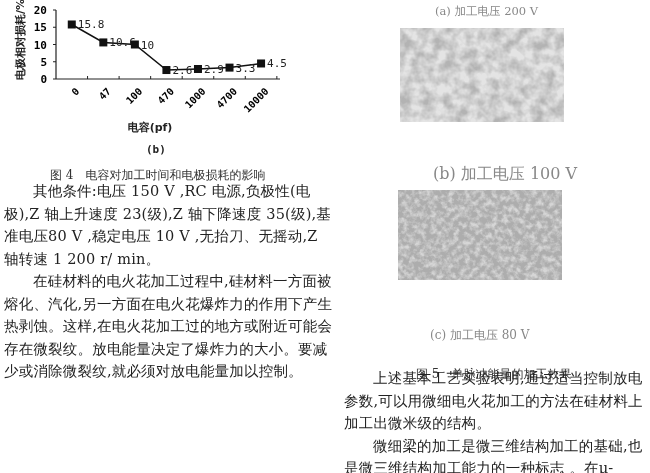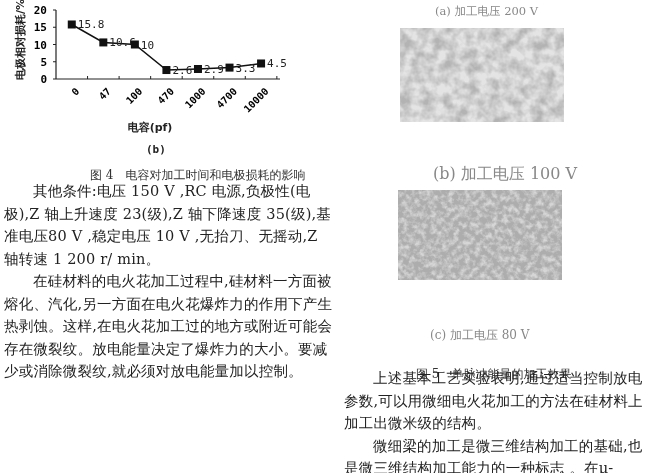--- a/index.html
+++ b/index.html
@@ -1,21 +1,21 @@
 <!DOCTYPE html>
 <html><head>
 <meta charset="utf-8">
 <style>
   html,body{margin:0;padding:0;background:#fff;}
   body{width:650px;height:473px;position:relative;overflow:hidden;font-family:"DejaVu Serif","Liberation Serif",serif;color:#222;}
   .col-left{position:absolute;left:0;top:0;width:340px;height:473px;}
   .col-right{position:absolute;left:340px;top:0;width:310px;height:473px;}
   .chart{position:absolute;left:0;top:0;width:300px;height:160px;}
   .fig-label-b{position:absolute;left:146px;top:143px;font-size:11px;font-weight:bold;font-family:"DejaVu Sans Mono","Liberation Mono",monospace;}
-  .caption4{position:absolute;left:50px;top:167px;font-size:12px;color:#333;white-space:nowrap;margin-left:40px;}
+  .caption4{position:absolute;left:50px;top:167px;font-size:12px;color:#333;white-space:nowrap;}
   .para{position:absolute;font-size:14.5px;line-height:22.5px;letter-spacing:0.2px;color:#222;}
   .para p{margin:0;}
   .indent{text-indent:2em;}
   .photo-caption{position:absolute;font-size:11.5px;color:#888;white-space:nowrap;}
   .photo{position:absolute;left:60px;width:164px;}
   .caption5{position:absolute;left:76px;top:366px;font-size:12px;color:#333;white-space:nowrap;}
   svg text{font-family:"DejaVu Sans Mono","Liberation Mono",monospace;}
 </style>
 </head>
 <body>

